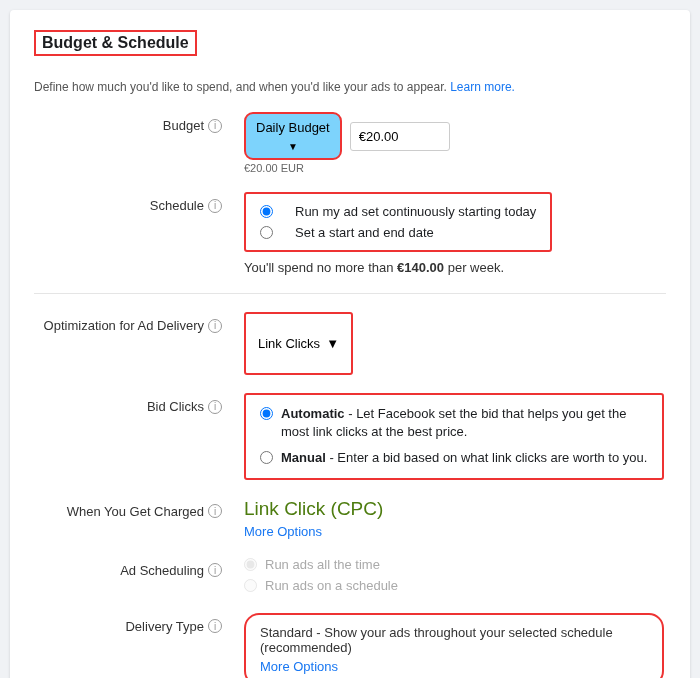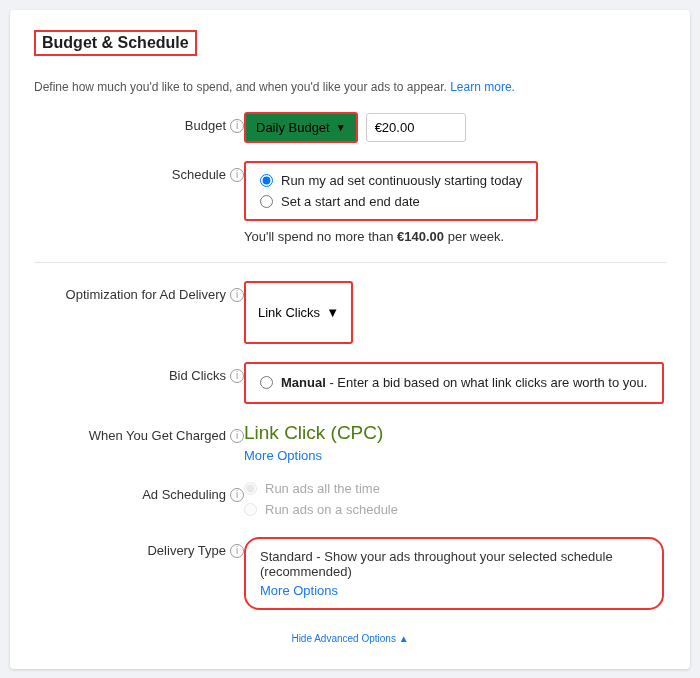--- a/index.html
+++ b/index.html
@@ -40,21 +40,21 @@
     }
     .form-row {
       display: flex;
       align-items: flex-start;
       margin-bottom: 18px;
     }
     .form-label {
       width: 210px;
       min-width: 210px;
       text-align: right;
-      padding-right: 0;
+      padding-right: 22px;
       padding-top: 6px;
       font-size: 13px;
       color: #333;
       display: flex;
       align-items: center;
       justify-content: flex-end;
       gap: 4px;
     }
     .info-icon {
       display: inline-flex;
@@ -73,28 +73,29 @@
       flex: 1;
     }
     
     .budget-inputs {
       display: flex;
       align-items: center;
       gap: 8px;
     }
     .dropdown-btn {
       border: 2px solid #e33;
-      background: #15803d;
+      background: #7dd3fc;
       padding: 6px 10px;
-      border-radius: 3px;
+      border-radius: 9px;
       font-size: 13px;
       cursor: pointer;
       display: flex;
       align-items: center;
       gap: 6px;
+      flex-direction: column;
     }
     .dropdown-btn .arrow {
       font-size: 10px;
     }
     .budget-input {
       border: 1px solid #ccc;
       border-radius: 3px;
       padding: 6px 8px;
       font-size: 13px;
       width: 100px;
@@ -113,21 +114,21 @@
     .schedule-box {
       border: 2px solid #e33;
       border-radius: 3px;
       padding: 10px 14px;
       display: inline-block;
       min-width: 280px;
     }
     .radio-row {
       display: flex;
       align-items: center;
-      gap: 8px;
+      gap: 22px;
       margin-bottom: 6px;
       font-size: 13px;
     }
     .radio-row:last-child {
       margin-bottom: 0;
     }
     .radio-row input[type="radio"] {
       margin: 0;
       cursor: pointer;
     }
@@ -250,20 +251,21 @@
       <span class="info-icon">i</span>
     </div>
     <div class="form-content">
       <div class="budget-inputs">
         <button class="dropdown-btn">
           <span>Daily Budget</span>
           <span class="arrow">▼</span>
         </button>
         <input class="budget-input" type="text" value="€20.00" style="">
       </div>
+      <div class="eur-label">€20.00 EUR</div>
     </div>
   </div>
 
   
   <div class="form-row">
     <div class="form-label">
       <span>Schedule</span>
       <span class="info-icon">i</span>
     </div>
     <div class="form-content">
@@ -300,20 +302,27 @@
   </div>
 
   
   <div class="form-row">
     <div class="form-label">
       <span>Bid Clicks</span>
       <span class="info-icon">i</span>
     </div>
     <div class="form-content">
       <div class="bid-box">
+        <div class="bid-row">
+          <input type="radio" name="bid" checked="" style="">
+          <div>
+            <strong>Automatic</strong>
+            <span>- Let Facebook set the bid that helps you get the most link clicks at the best price.</span>
+          </div>
+        </div>
         <div class="bid-row">
           <input type="radio" name="bid" style="">
           <div>
             <strong>Manual</strong>
             <span>- Enter a bid based on what link clicks are worth to you.</span>
           </div>
         </div>
       </div>
     </div>
   </div>

